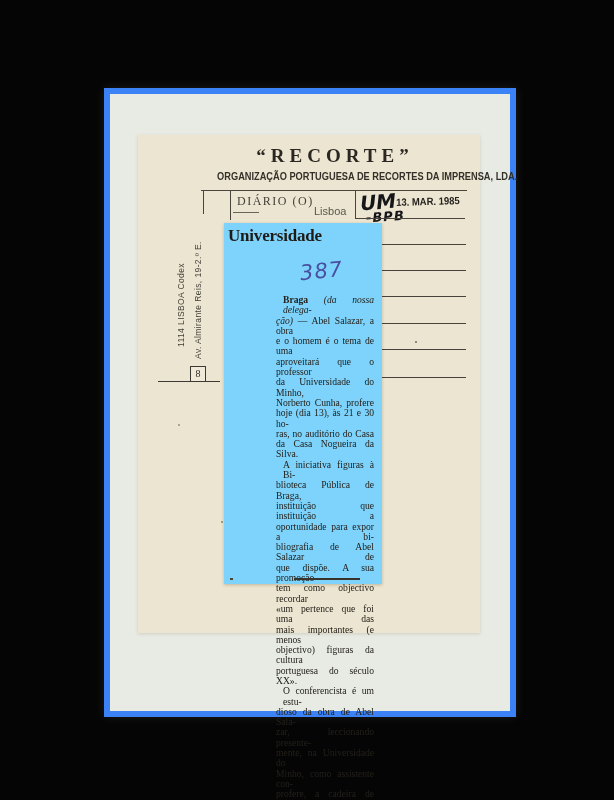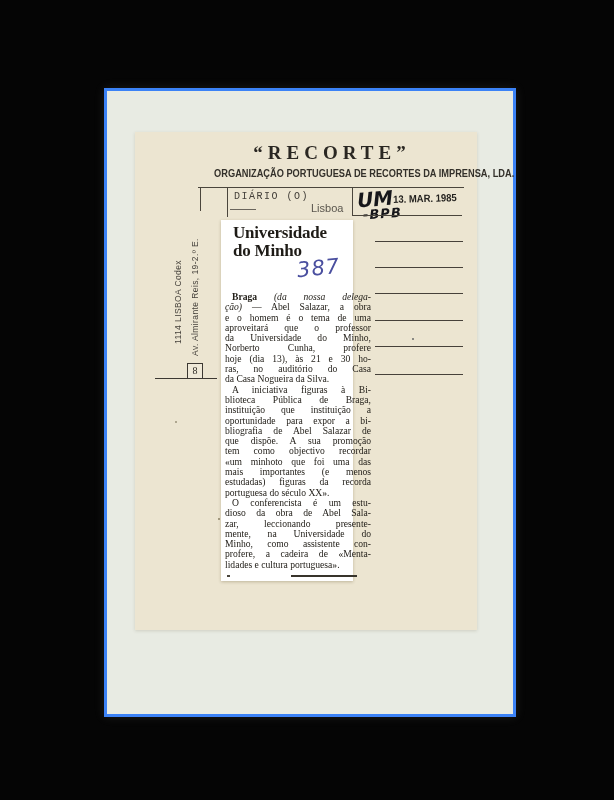--- a/index.html
+++ b/index.html
@@ -3,42 +3,42 @@
 <meta charset="utf-8">
 <style>
   html,body{margin:0;padding:0;}
   body{
     width:614px;height:800px;position:relative;overflow:hidden;
     background:#050505;
     font-family:"Liberation Serif", serif;
   }
   .card{
     position:absolute;left:104px;top:88px;width:412px;height:629px;
-    background:#e8ebe3;border:3px solid #3b82f6;box-sizing:border-box;
+    background:#e8ebe3;border:6px solid #3b82f6;box-sizing:border-box;
     box-shadow:0 0 10px rgba(180,190,180,.12);
   }
   .form{
     position:absolute;left:28px;top:41px;width:342px;height:498px;
     background:#ece5d1;box-shadow:0 1px 3px rgba(90,80,50,.18);
   }
   .form-header{position:absolute;left:63px;top:10px;width:268px;text-align:center;}
   .recorte-title{
     font-family:"Liberation Serif",serif;font-weight:bold;font-size:19px;
     letter-spacing:5px;color:#2a2722;white-space:nowrap;
   }
   .recorte-subtitle{
     font-family:"Liberation Sans",sans-serif;font-weight:bold;font-size:10.5px;
     color:#33302a;white-space:nowrap;transform:scaleX(.88);transform-origin:center;
     margin-top:3px;
   }
   .hrule{position:absolute;background:#4a453c;height:1px;}
   .vrule{position:absolute;background:#4a453c;width:1px;}
   .diario-label{
     position:absolute;left:99px;top:59px;
-    font-family:Liberation Mono, monospace;font-size:10px;letter-spacing:1.5px;
+    font-family:Liberation Serif, serif;font-size:12px;letter-spacing:1.5px;
     color:#44403a;
   }
   .diario-dash{position:absolute;left:95px;top:77px;width:26px;border-bottom:1px solid #6a655c;}
   .city-label{
     position:absolute;left:176px;top:70px;
     font-family:"Liberation Sans",sans-serif;font-size:11px;color:#5a564e;
   }
   .hand{
     font-family:"DejaVu Sans",sans-serif;font-style:italic;font-weight:bold;color:#16161a;
   }
@@ -55,38 +55,38 @@
     font-family:"Liberation Sans",sans-serif;font-size:8.5px;letter-spacing:.4px;color:#46423c;
   }
   .pagebox{
     position:absolute;left:52px;top:231px;width:14px;height:14px;
     border:1px solid #3c3832;background:#efe9d8;
     font-family:"Liberation Serif",serif;font-size:10px;color:#2a2722;
     text-align:center;line-height:14px;
   }
   .pagebox-line{position:absolute;left:20px;top:246px;width:62px;height:1px;background:#3c3832;}
   .clipping{
-    position:absolute;left:114px;top:129px;width:132px;height:361px;
-    background:#ffffff;box-shadow:0 1px 3px rgba(90,70,30,.3);box-sizing:border-box;
-    padding:4px 4px 0 12px;
+    position:absolute;left:114px;top:129px;width:158px;height:361px;
+    background:#7dd3fc;box-shadow:0 1px 3px rgba(90,70,30,.3);box-sizing:border-box;
+    padding:4px 4px 0 4px;
   }
   .hline{
     font-family:"Liberation Serif",serif;font-weight:bold;font-size:17px;line-height:18.3px;
     color:#1e1b16;letter-spacing:-.2px;white-space:nowrap;
   }
   .hand-387{
     position:absolute;left:76px;top:36px;
     font-family:"DejaVu Sans",sans-serif;font-style:italic;font-size:21px;
     color:#4a4f9f;transform:rotate(-6deg);letter-spacing:1px;
   }
   .clip-body{
     position:absolute;left:4px;top:72px;width:146px;
     font-family:"Liberation Serif",serif;font-size:9.6px;line-height:10.3px;color:#24211b;
   }
-  .jline{text-align:justify;text-align-last:justify;white-space:normal;}
+  .jline{text-align:justify;text-align-last:justify;white-space:normal;margin-left:48px;}
   .jline.last{text-align-last:left;}
   .jline.indent{padding-left:7px;}
   .clip-rule{position:absolute;left:70px;top:355px;width:66px;height:2px;background:#38342b;}
   .clip-dot{position:absolute;left:6px;top:355px;width:3px;height:2px;background:#4a463c;}
   .speck{position:absolute;border-radius:50%;}
 </style>
 </head>
 <body>
 
 <div class="card">
@@ -122,43 +122,42 @@
     <div class="vtext" style="left:55px;top:224px;">Av. Almirante Reis, 19-2.º E.</div>
     <div class="vtext" style="left:38px;top:212px;">1114  LISBOA  Codex</div>
 
     <div class="pagebox">8</div>
     <div class="pagebox-line"></div>
   </div>
 
   <div class="clipping">
     <div id="headline">
         <div class="hline">Universidade</div>
-        <div class="hline">do Minho</div>
       </div>
     <div class="hand-387">387</div>
     <div class="clip-body" id="clip-body">
         <div class="jline indent"><span style="font-weight: bold;">Braga</span><span> </span><span style="font-style: italic;">(da nossa delega-</span></div>
         <div class="jline"><span style="font-style: italic;">ção)</span><span> — Abel Salazar, a obra</span></div>
         <div class="jline">e o homem é o tema de uma</div>
         <div class="jline">aproveitará que o professor</div>
         <div class="jline">da Universidade do Minho,</div>
         <div class="jline">Norberto Cunha, profere</div>
         <div class="jline">hoje (dia 13), às 21 e 30 ho-</div>
         <div class="jline">ras, no auditório do Casa</div>
         <div class="jline last">da Casa Nogueira da Silva.</div>
         <div class="jline indent">A iniciativa figuras à Bi-</div>
         <div class="jline">blioteca Pública de Braga,</div>
         <div class="jline">instituição que instituição a</div>
         <div class="jline">oportunidade para expor a bi-</div>
         <div class="jline">bliografia de Abel Salazar de</div>
         <div class="jline">que dispõe. A sua promoção</div>
         <div class="jline">tem como objectivo recordar</div>
-        <div class="jline">«um minhoto que foi uma das</div>
+        <div class="jline">«um pertence que foi uma das</div>
         <div class="jline">mais importantes (e menos</div>
-        <div class="jline">estudadas) figuras da recorda</div>
+        <div class="jline">objectivo) figuras da cultura</div>
         <div class="jline last">portuguesa do século XX».</div>
         <div class="jline indent">O conferencista é um estu-</div>
         <div class="jline">dioso da obra de Abel Sala-</div>
         <div class="jline">zar, leccionando presente-</div>
         <div class="jline">mente, na Universidade do</div>
         <div class="jline">Minho, como assistente con-</div>
         <div class="jline">profere, a cadeira de «Menta-</div>
         <div class="jline last">lidades e cultura portuguesa».</div>
       </div>
     <div class="clip-dot"></div>

